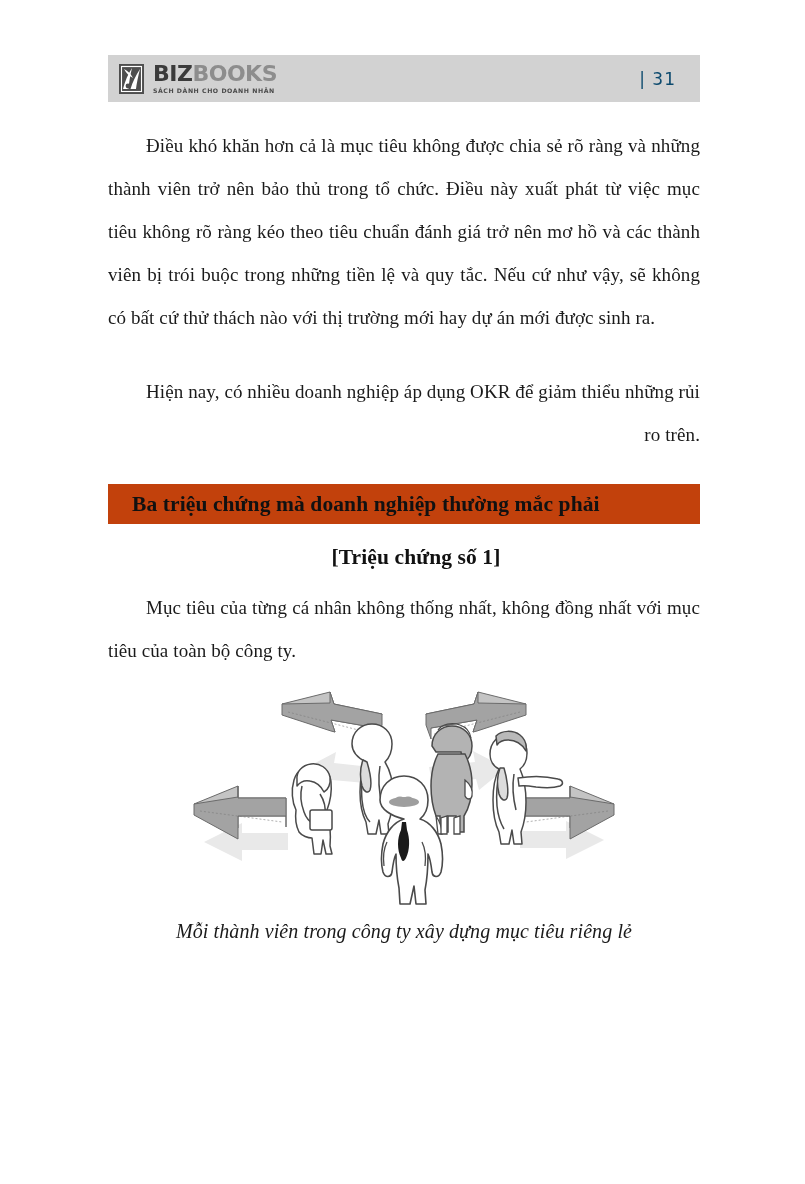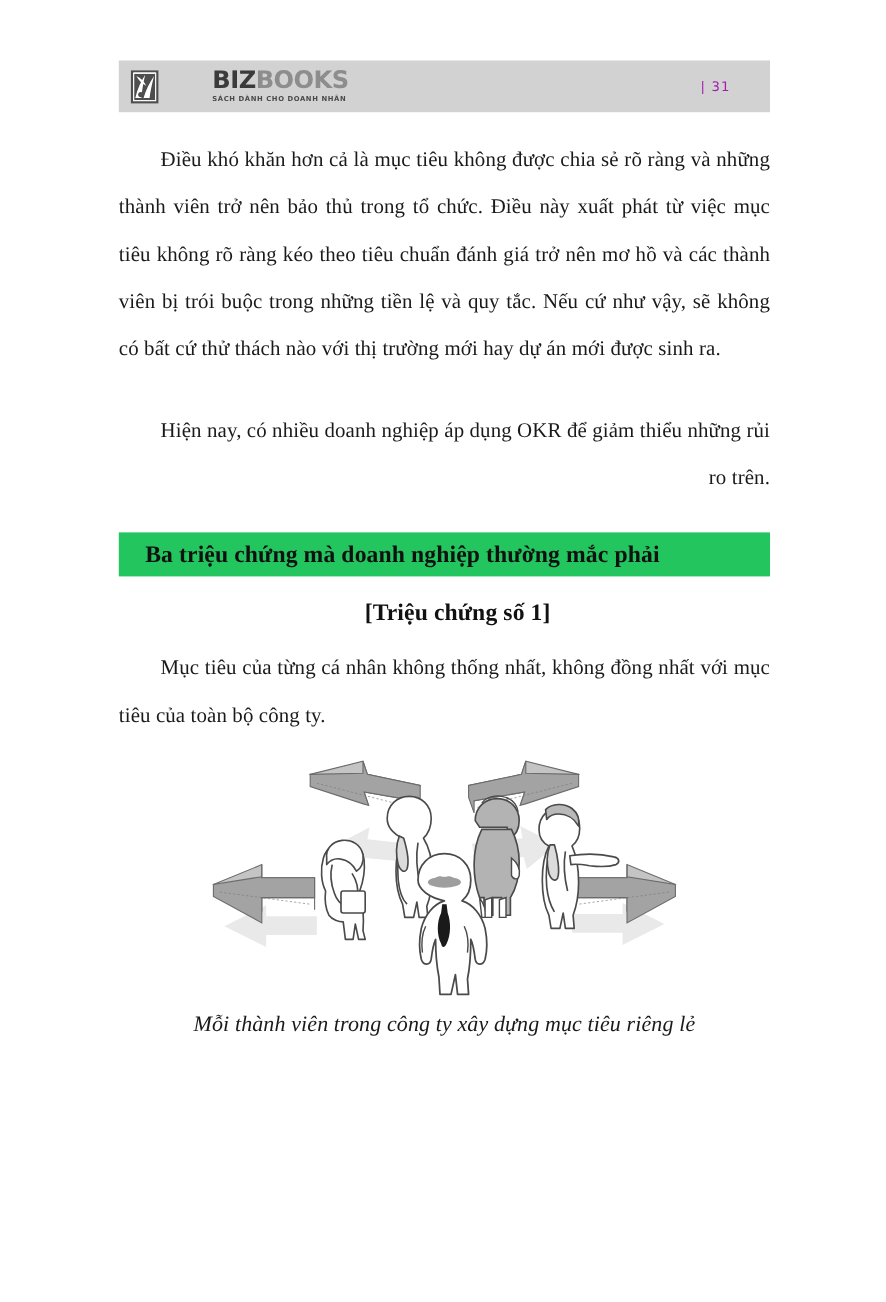--- a/index.html
+++ b/index.html
@@ -25,21 +25,20 @@
     height: 47px;
     background: #d2d2d2;
     display: flex;
     align-items: center;
     justify-content: space-between;
   }
   .brand {
     display: flex;
     align-items: flex-end;
     padding-left: 9px;
-    gap: 40px;
   }
   .brand-mark {
     width: 29px;
     height: 32px;
     position: relative;
     flex: none;
     margin-right: 7px;
   }
   .brand-mark svg { display: block; }
 
@@ -63,23 +62,23 @@
     font-family: "DejaVu Sans", sans-serif;
     font-size: 6.2px;
     font-weight: bold;
     letter-spacing: 0.55px;
     color: #4a4a4a;
     margin-top: 3px;
     white-space: nowrap;
   }
   .page-num {
     font-family: "DejaVu Sans", sans-serif;
-    font-size: 12px;
-    color: #a21caf;
-    padding-right: 36px;
+    font-size: 17px;
+    color: #0c4a6e;
+    padding-right: 24px;
     letter-spacing: 1px;
     white-space: nowrap;
   }
 
   
   .content {
     position: absolute;
     left: 108px;
     top: 124px;
     width: 592px;
@@ -93,21 +92,21 @@
     letter-spacing: 0.1px;
   }
   p.body-par.last-short { text-align: right; }
 
   .gap-a { height: 21px; }
   .gap-b { height: 18px; }
   .gap-c { height: 16px; }
 
   
   .section-bar {
-    background: #22c55e;
+    background: #c2410c;
     height: 40px;
     display: flex;
     align-items: center;
     padding-left: 24px;
     box-sizing: border-box;
   }
   .section-bar .title {
     font-size: 21.5px;
     font-weight: bold;
     letter-spacing: 0.1px;

